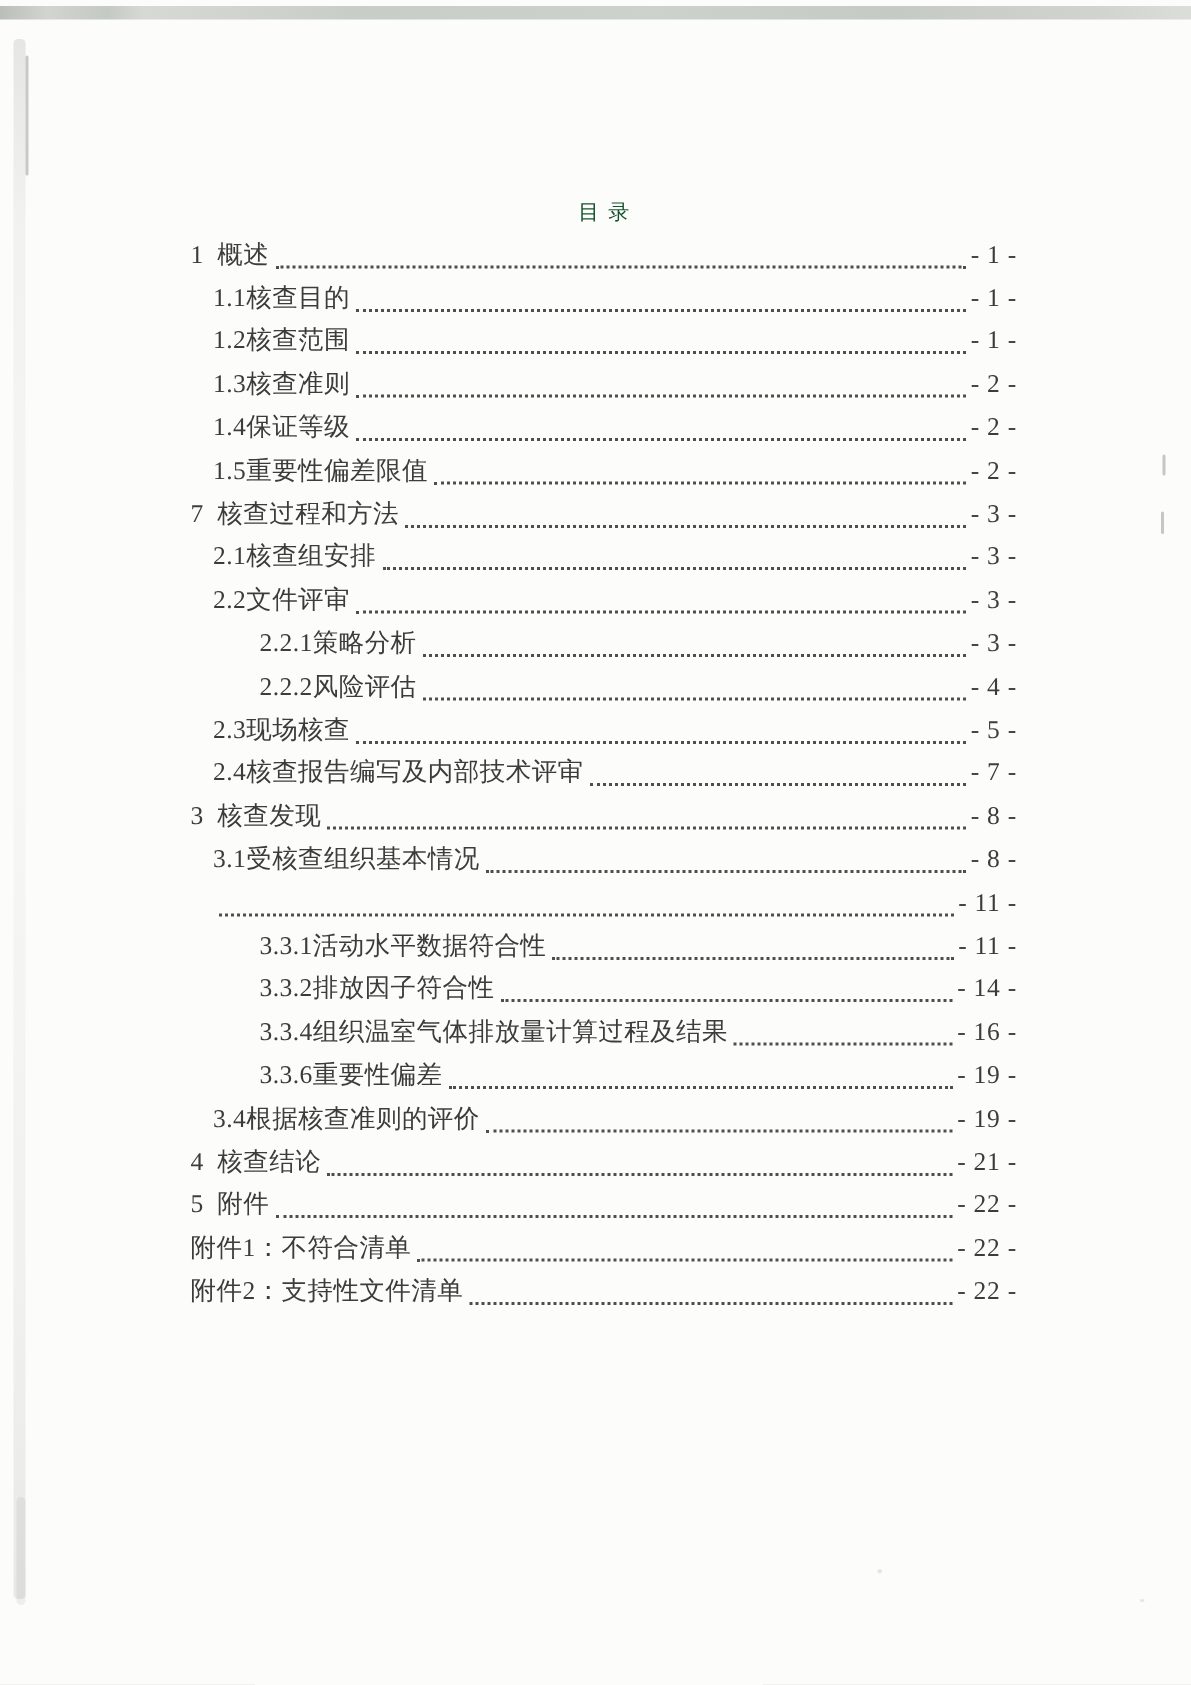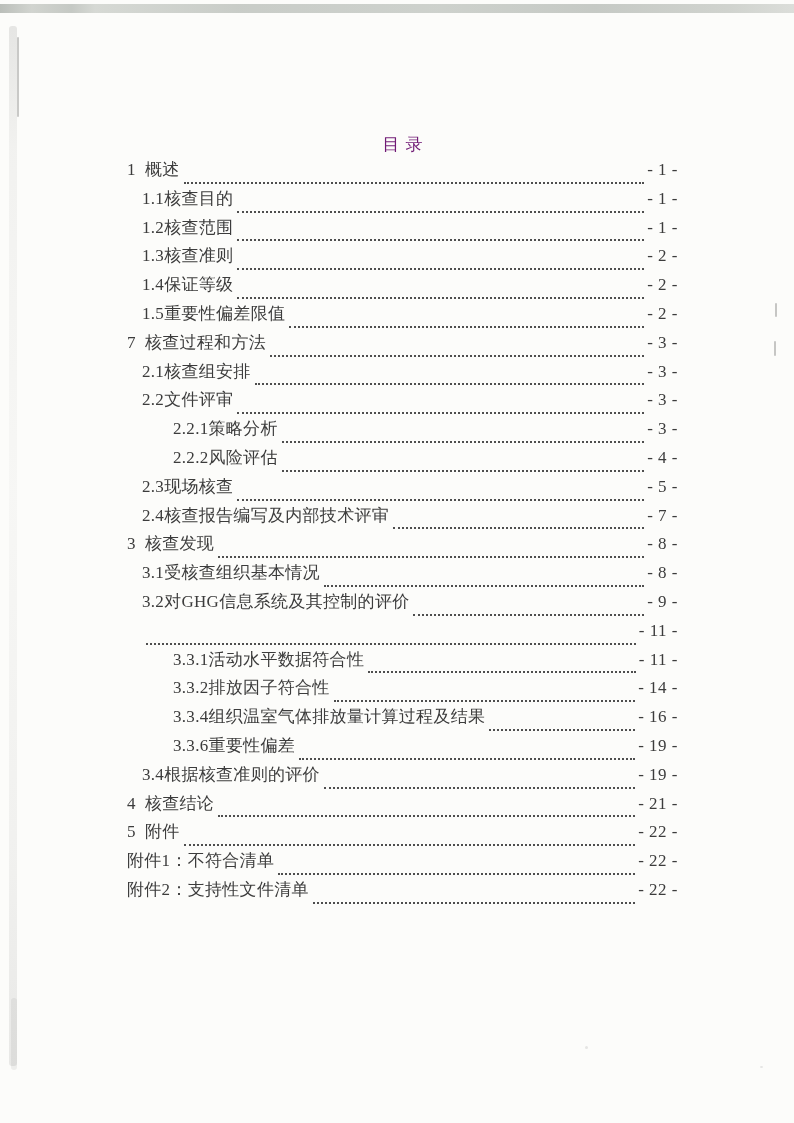--- a/index.html
+++ b/index.html
@@ -65,31 +65,31 @@
   .speck1 { left: 585px; top: 1046px; width: 3px; height: 3px; }
   .speck2 { left: 760px; top: 1066px; width: 3px; height: 2px; }
   
   .content {
     position: absolute;
     left: 127px; top: 133px;
     width: 551px;
   }
   .toc-title {
     margin: 0 0 4px 0;
-    font-size: 17px;
+    font-size: 14px;
     font-weight: 400;
-    color: #701a75;
+    color: #14532d;
     text-align: center;
     letter-spacing: 6px;
     text-indent: 6px;
   }
   .toc-list { width: 100%; }
   .toc-row {
     display: flex;
-    align-items: flex-start;
+    align-items: center;
     height: 28.8px;
     font-size: 17px;
     color: #3c3c3c;
     white-space: pre;
   }
   .toc-row.level-1 { padding-left: 15px; }
   .toc-row.level-2 { padding-left: 46px; }
   .toc-label {
     flex: 0 0 auto;
     line-height: 1.12;
@@ -194,25 +194,20 @@
     <span class="toc-label">3  核查发现</span>
     <span class="toc-leader"></span>
     <span class="toc-page">- 8 -</span>
   </div>
         <div class="toc-row level-1">
     <span class="toc-label">3.1受核查组织基本情况</span>
     <span class="toc-leader"></span>
     <span class="toc-page">- 8 -</span>
   </div>
         <div class="toc-row level-1">
-    <span class="toc-label">3.2对GHG信息系统及其控制的评价</span>
-    <span class="toc-leader"></span>
-    <span class="toc-page">- 9 -</span>
-  </div>
-        <div class="toc-row level-1">
     <span class="toc-leader"></span>
     <span class="toc-page">- 11 -</span>
   </div>
         <div class="toc-row level-2">
     <span class="toc-label">3.3.1活动水平数据符合性</span>
     <span class="toc-leader"></span>
     <span class="toc-page">- 11 -</span>
   </div>
         <div class="toc-row level-2">
     <span class="toc-label">3.3.2排放因子符合性</span>

